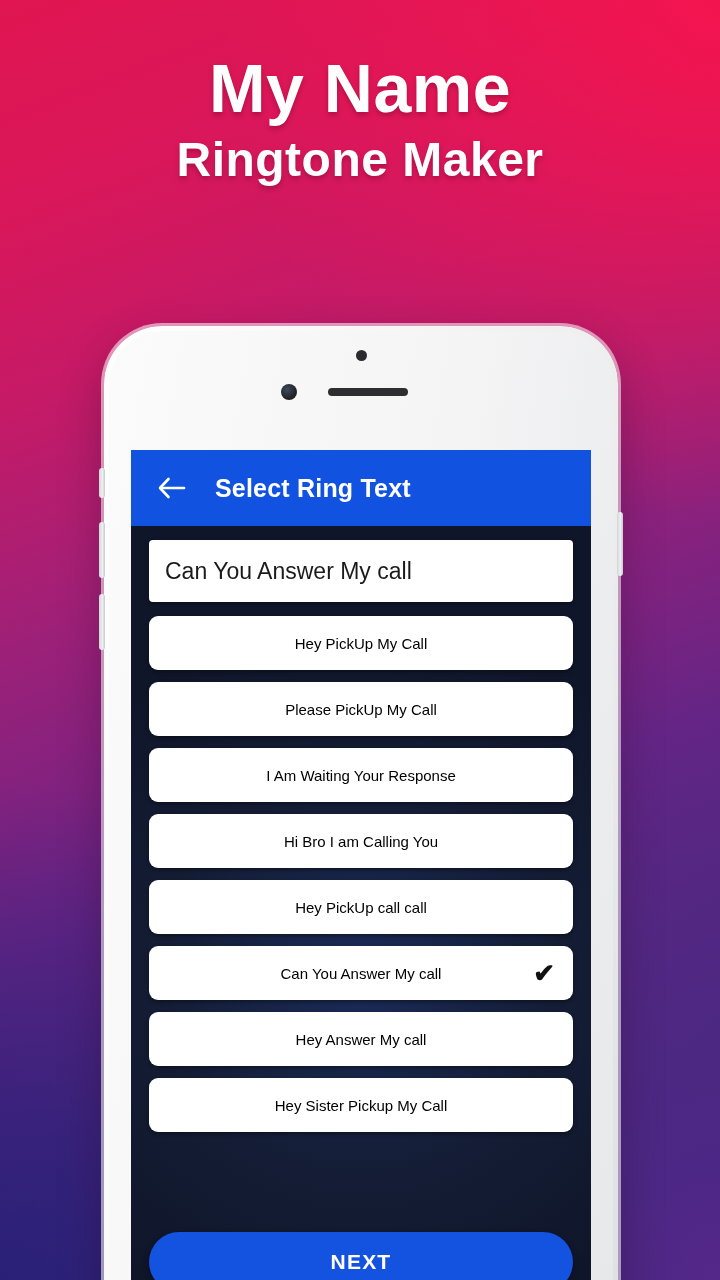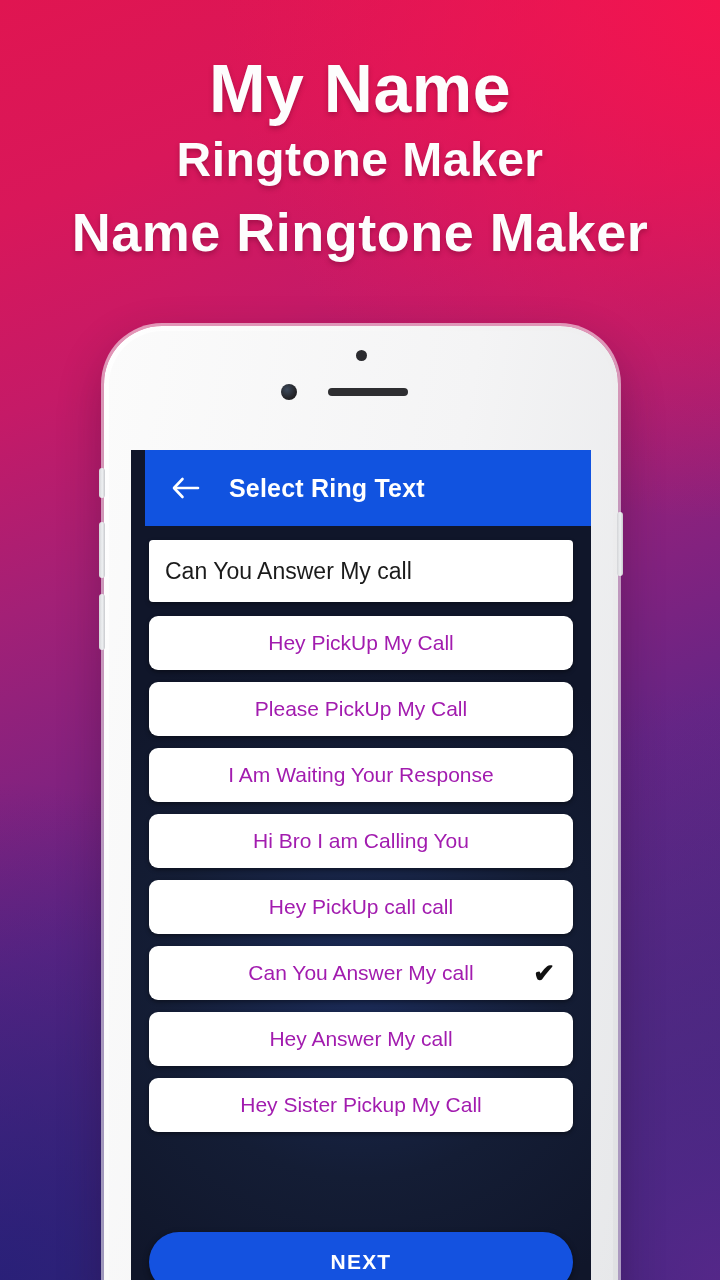--- a/index.html
+++ b/index.html
@@ -139,21 +139,20 @@
   }
 
   
   .appbar {
     flex: 0 0 auto;
     height: 76px;
     background: #1153e0;
     display: flex;
     align-items: center;
     padding-left: 24px;
-    margin-left: 14px;
   }
   .back-arrow {
     width: 34px; height: 26px;
     display: flex; align-items: center; justify-content: center;
     cursor: pointer;
   }
   .back-arrow svg { display: block; }
   .appbar-title {
     color: #ffffff;
     font-size: 25px;
@@ -193,22 +192,22 @@
     margin-bottom: 12px;
     background: #ffffff;
     border-radius: 9px;
     display: flex;
     align-items: center;
     justify-content: center;
     box-shadow: 0 2px 4px rgba(0,0,0,0.4);
     cursor: pointer;
   }
   .ring-item-label {
-    font-size: 21px;
-    color: #a21caf;
+    font-size: 15px;
+    color: #000000;
   }
   .ring-item .check {
     position: absolute;
     right: 18px;
     top: 50%;
     transform: translateY(-50%);
     font-size: 26px;
     color: #111111;
     font-weight: bold;
     line-height: 1;
@@ -235,21 +234,20 @@
   }
 </style>
 </head>
 <body>
 
 <div id="stage">
 
   <div class="promo">
     <div class="promo-line1">My Name</div>
     <div class="promo-line2">Ringtone Maker</div>
-    <div class="promo-line3">Name Ringtone Maker</div>
   </div>
 
   <div class="phone">
     <div class="phone-inner-edge"></div>
 
     <div class="sensor-dot"></div>
     <div class="front-camera"></div>
     <div class="earpiece"></div>
 
     <div class="btn-side btn-silent"></div>

